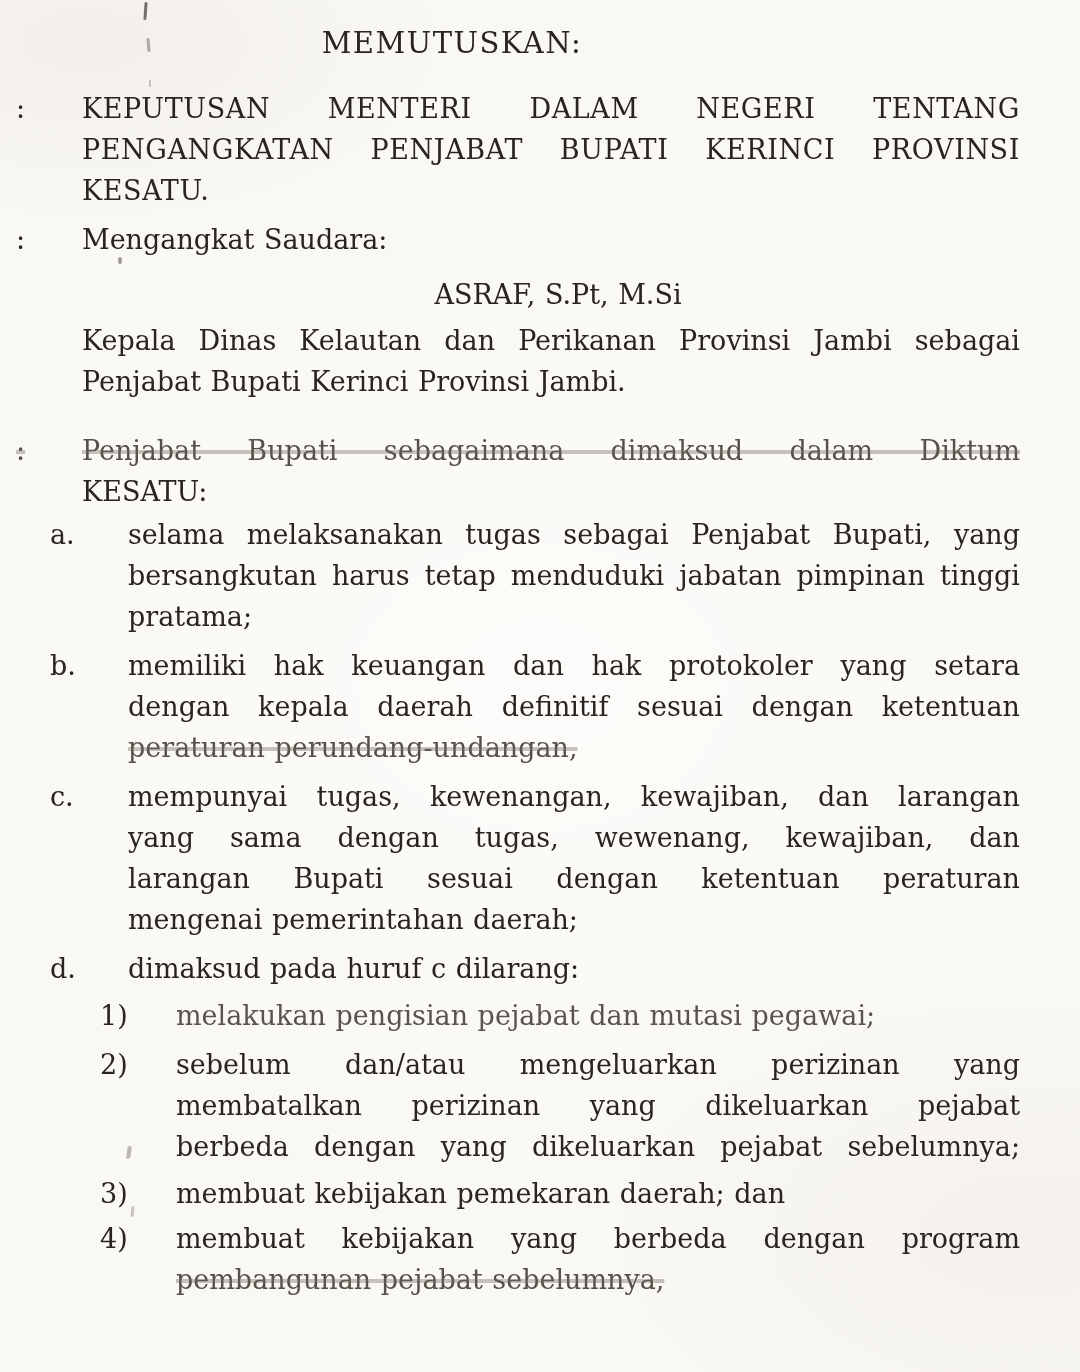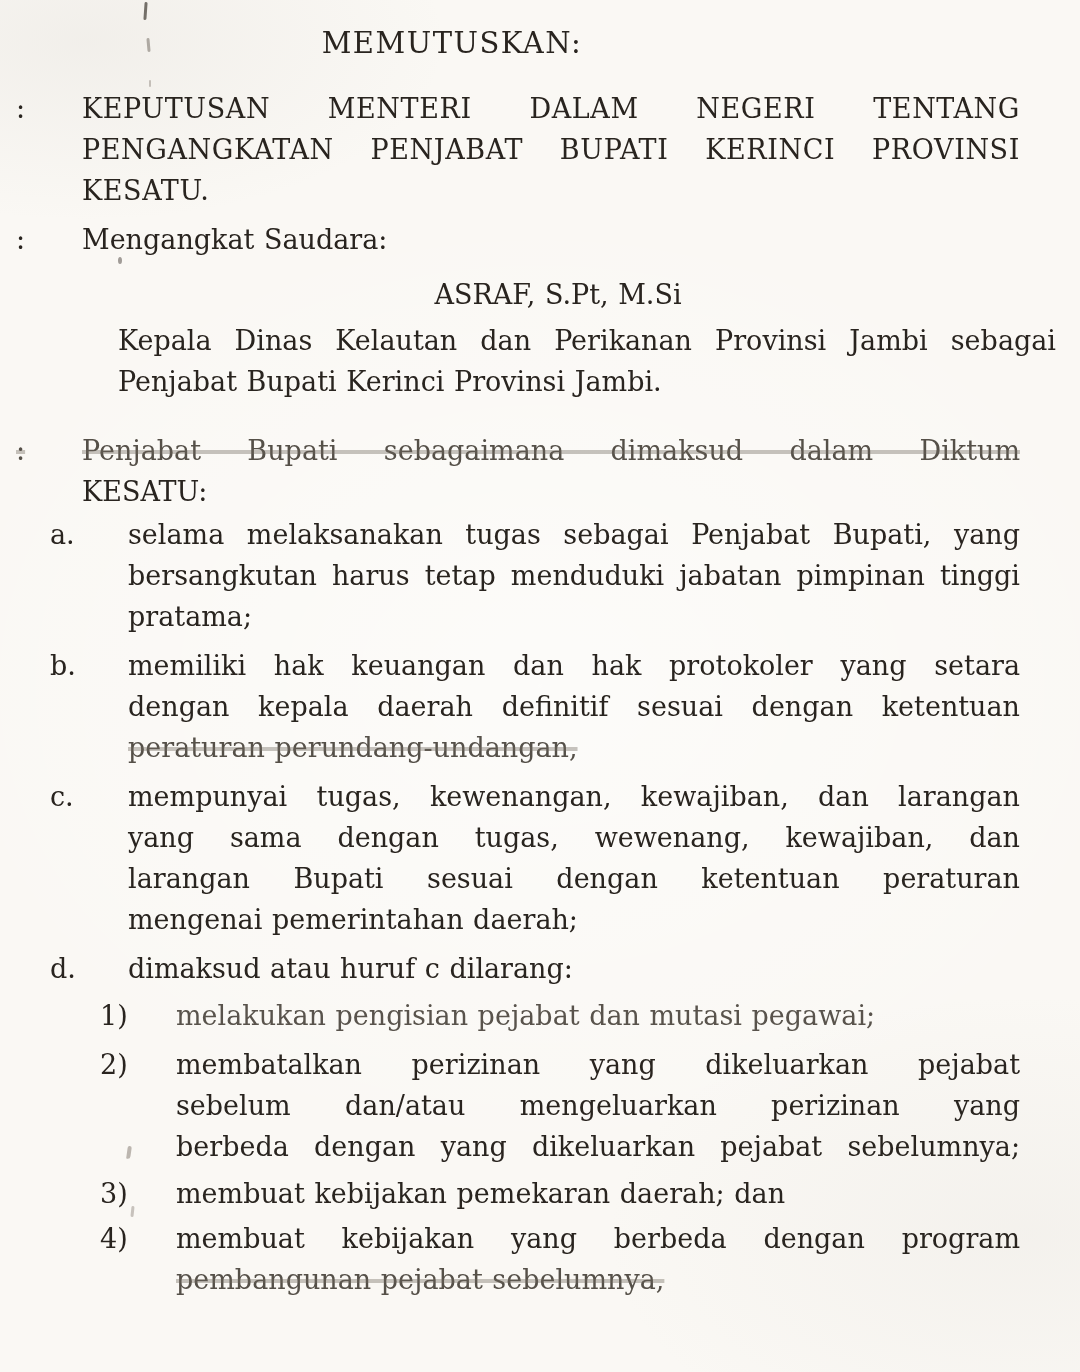--- a/index.html
+++ b/index.html
@@ -35,21 +35,21 @@
   }
   #doc-body{
     position:absolute;
     top:88px;left:0;
     width:1080px;
   }
   .block{position:relative;margin-bottom:8px;}
   .block:nth-child(1){margin-bottom:8px;}
   .block:nth-child(2){margin-bottom:14px;}
   .block:nth-child(3){margin-bottom:5px;padding-left:7px;}
-  .block:nth-child(4){margin-bottom:28px;padding-left:36px;}
+  .block:nth-child(4){margin-bottom:28px;}
   .block:nth-child(5){margin-bottom:2px;}
   .block:nth-child(9){margin-bottom:6px;}
   .block:nth-child(11){margin-bottom:6px;}
   .block:nth-child(12){margin-bottom:4px;}
   .block:nth-child(13){margin-bottom:0;}
   .colon{
     position:absolute;left:16px;top:0;
     line-height:41px;
   }
   .marker{
@@ -157,34 +157,34 @@
         <div class="lines">
           <div class="line just">mempunyai tugas, kewenangan, kewajiban, dan larangan</div>
           <div class="line just">yang sama dengan tugas, wewenang, kewajiban, dan</div>
           <div class="line just">larangan Bupati sesuai dengan ketentuan peraturan</div>
           <div class="line">mengenai pemerintahan daerah;</div>
         </div>
       </div>
       <div class="block alpha">
         <span class="marker">d.</span>
         <div class="lines">
-          <div class="line">dimaksud atau huruf c dilarang:</div>
+          <div class="line">dimaksud pada huruf c dilarang:</div>
         </div>
       </div>
       <div class="block num">
         <span class="marker">1)</span>
         <div class="lines">
           <div class="line faint">melakukan pengisian pejabat dan mutasi pegawai;</div>
         </div>
       </div>
       <div class="block num">
         <span class="marker">2)</span>
         <div class="lines">
+          <div class="line just">sebelum dan/atau mengeluarkan perizinan yang</div>
           <div class="line just">membatalkan perizinan yang dikeluarkan pejabat</div>
-          <div class="line just">sebelum dan/atau mengeluarkan perizinan yang</div>
           <div class="line just">berbeda dengan yang dikeluarkan pejabat sebelumnya;</div>
         </div>
       </div>
       <div class="block num">
         <span class="marker">3)</span>
         <div class="lines">
           <div class="line">membuat kebijakan pemekaran daerah; dan</div>
         </div>
       </div>
       <div class="block num">

